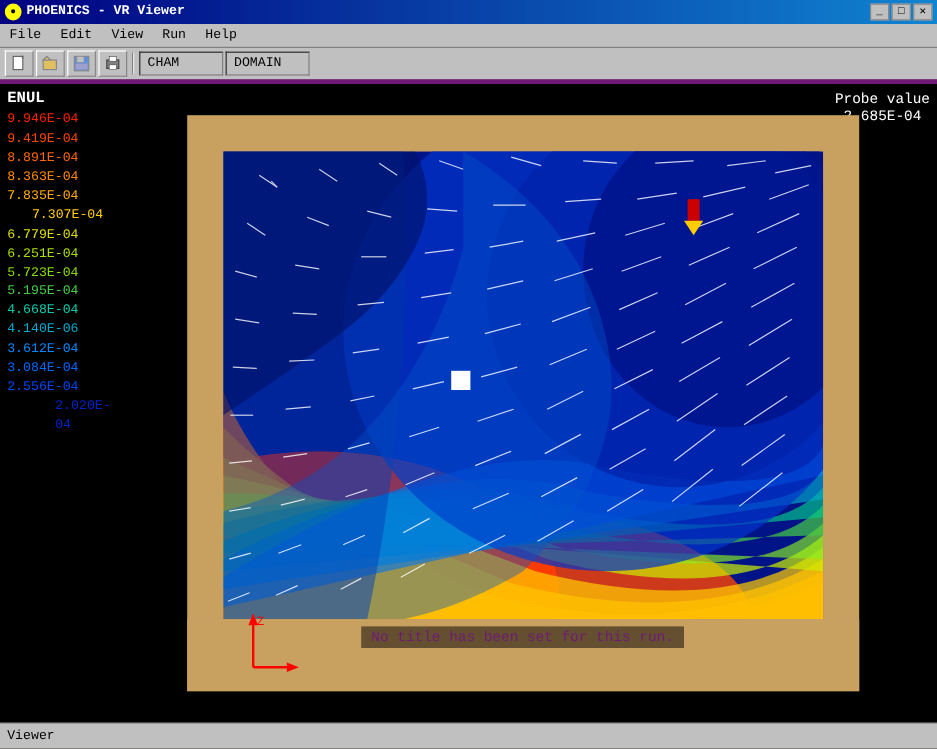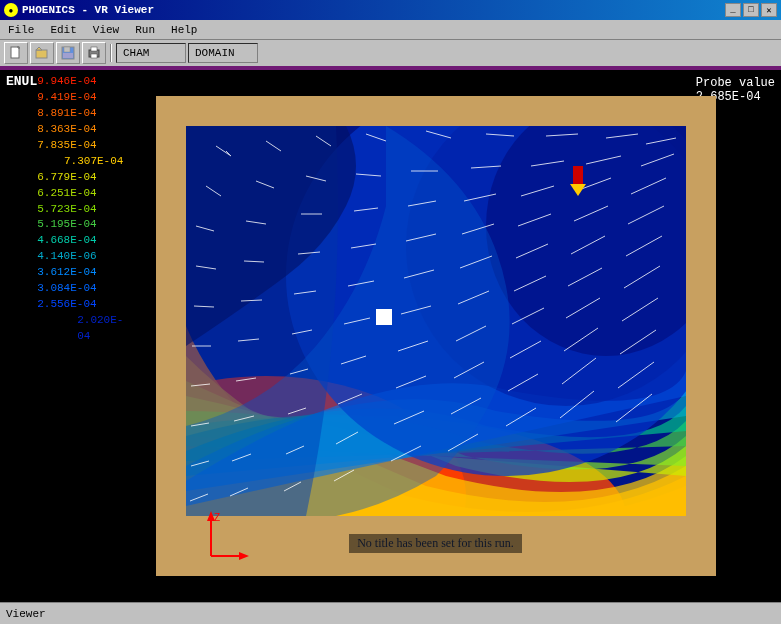--- a/index.html
+++ b/index.html
@@ -115,21 +115,21 @@
       display: flex;
       height: calc(624px - 20px - 20px - 30px - 22px);
       position: relative;
     }
 
     
     .scale-panel {
       width: 90px;
       padding: 4px 4px 4px 6px;
       display: flex;
-      flex-direction: row;
+      flex-direction: column;
       gap: 0;
     }
     .scale-title {
       font-size: 13px;
       font-weight: bold;
       color: #fff;
       margin-bottom: 4px;
     }
     .scale-value {
       font-size: 11px;
@@ -174,46 +174,45 @@
     .bottom-frame {
       position: absolute;
       bottom: 0; left: 0; right: 0;
       height: 60px;
       background: #c8a060;
       display: flex;
       align-items: flex-start;
       justify-content: center;
     }
     .bottom-label {
-      color: #0f172a;
+      color: #701a75;
       font-size: 12px;
-      margin-top: 18px;
+      margin-top: 6px;
       text-align: center;
       background: rgba(0,0,0,0.5);
       padding: 2px 8px;
-      font-family: Liberation Serif, serif;
     }
 
     
     .axis-indicator {
       position: absolute;
       bottom: 10px;
       left: 35px;
       width: 60px;
       height: 60px;
     }
 
     
     .probe-panel {
       position: absolute;
       top: 4px;
       right: 4px;
       color: #fff;
       font-size: 12px;
-      text-align: left;
+      text-align: center;
       padding: 2px;
     }
 
     
     .status-bar {
       background: #c0c0c0;
       height: 22px;
       border-top: 1px solid #808080;
       display: flex;
       align-items: center;

